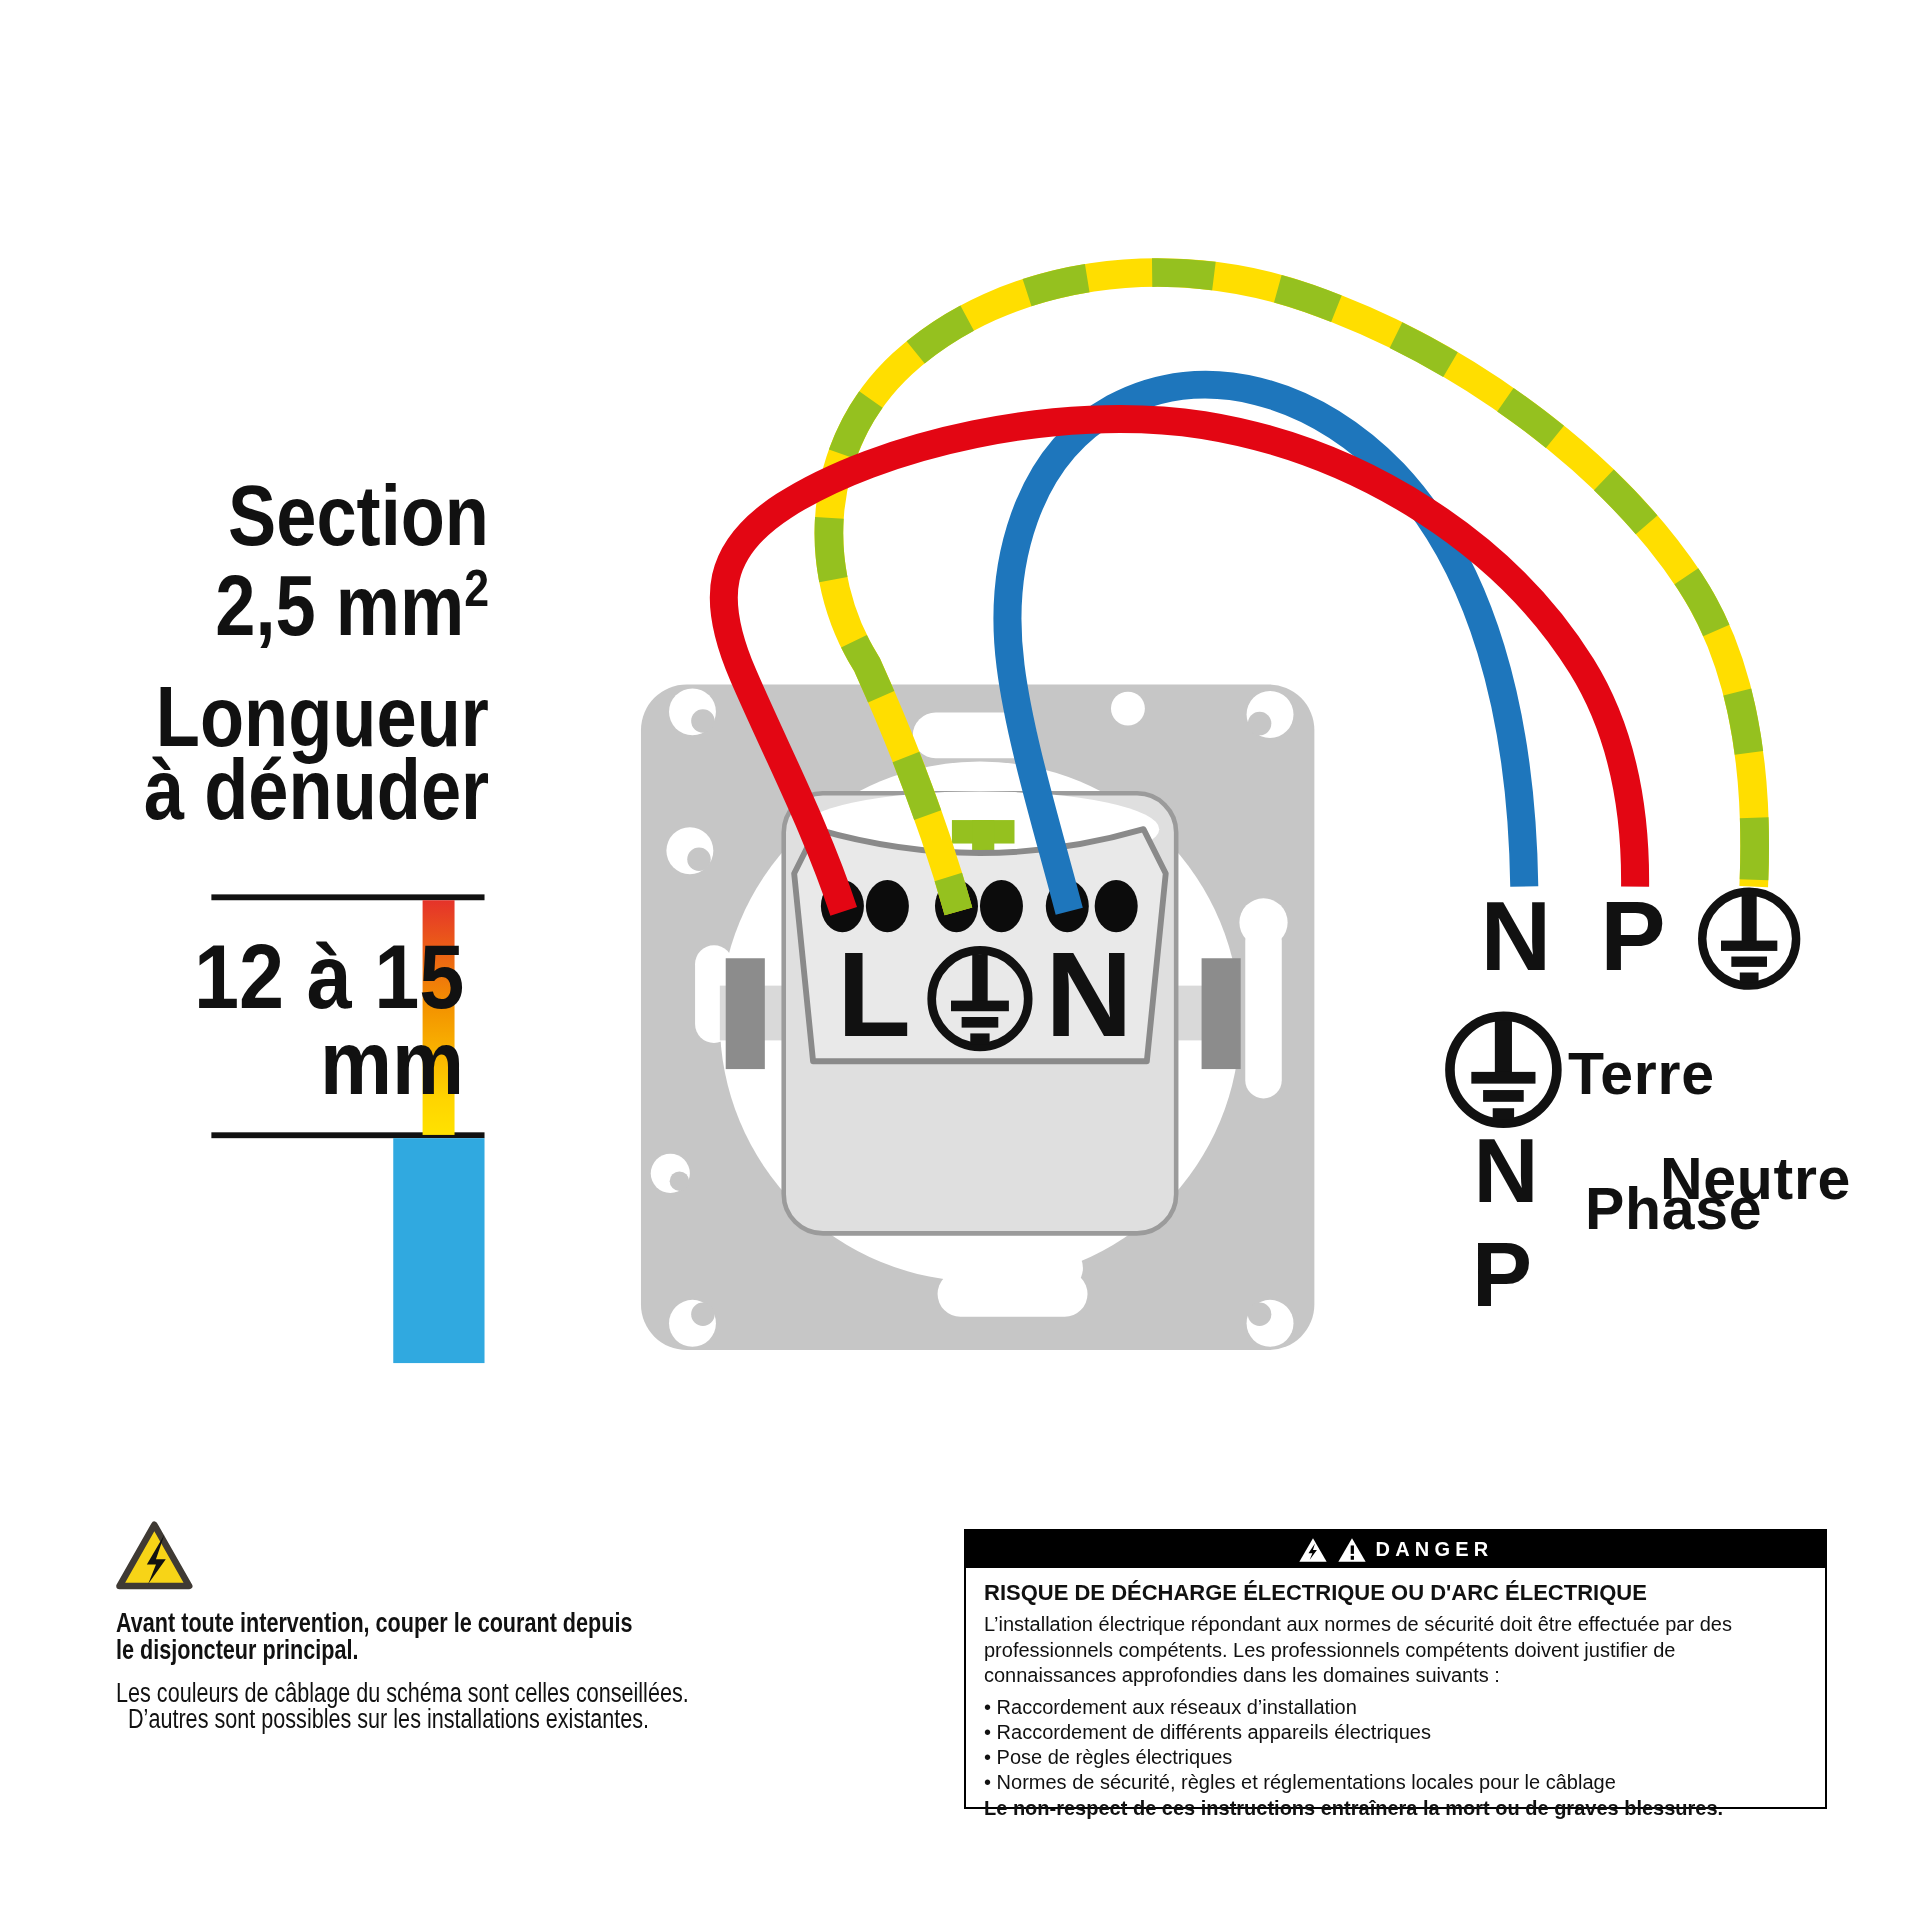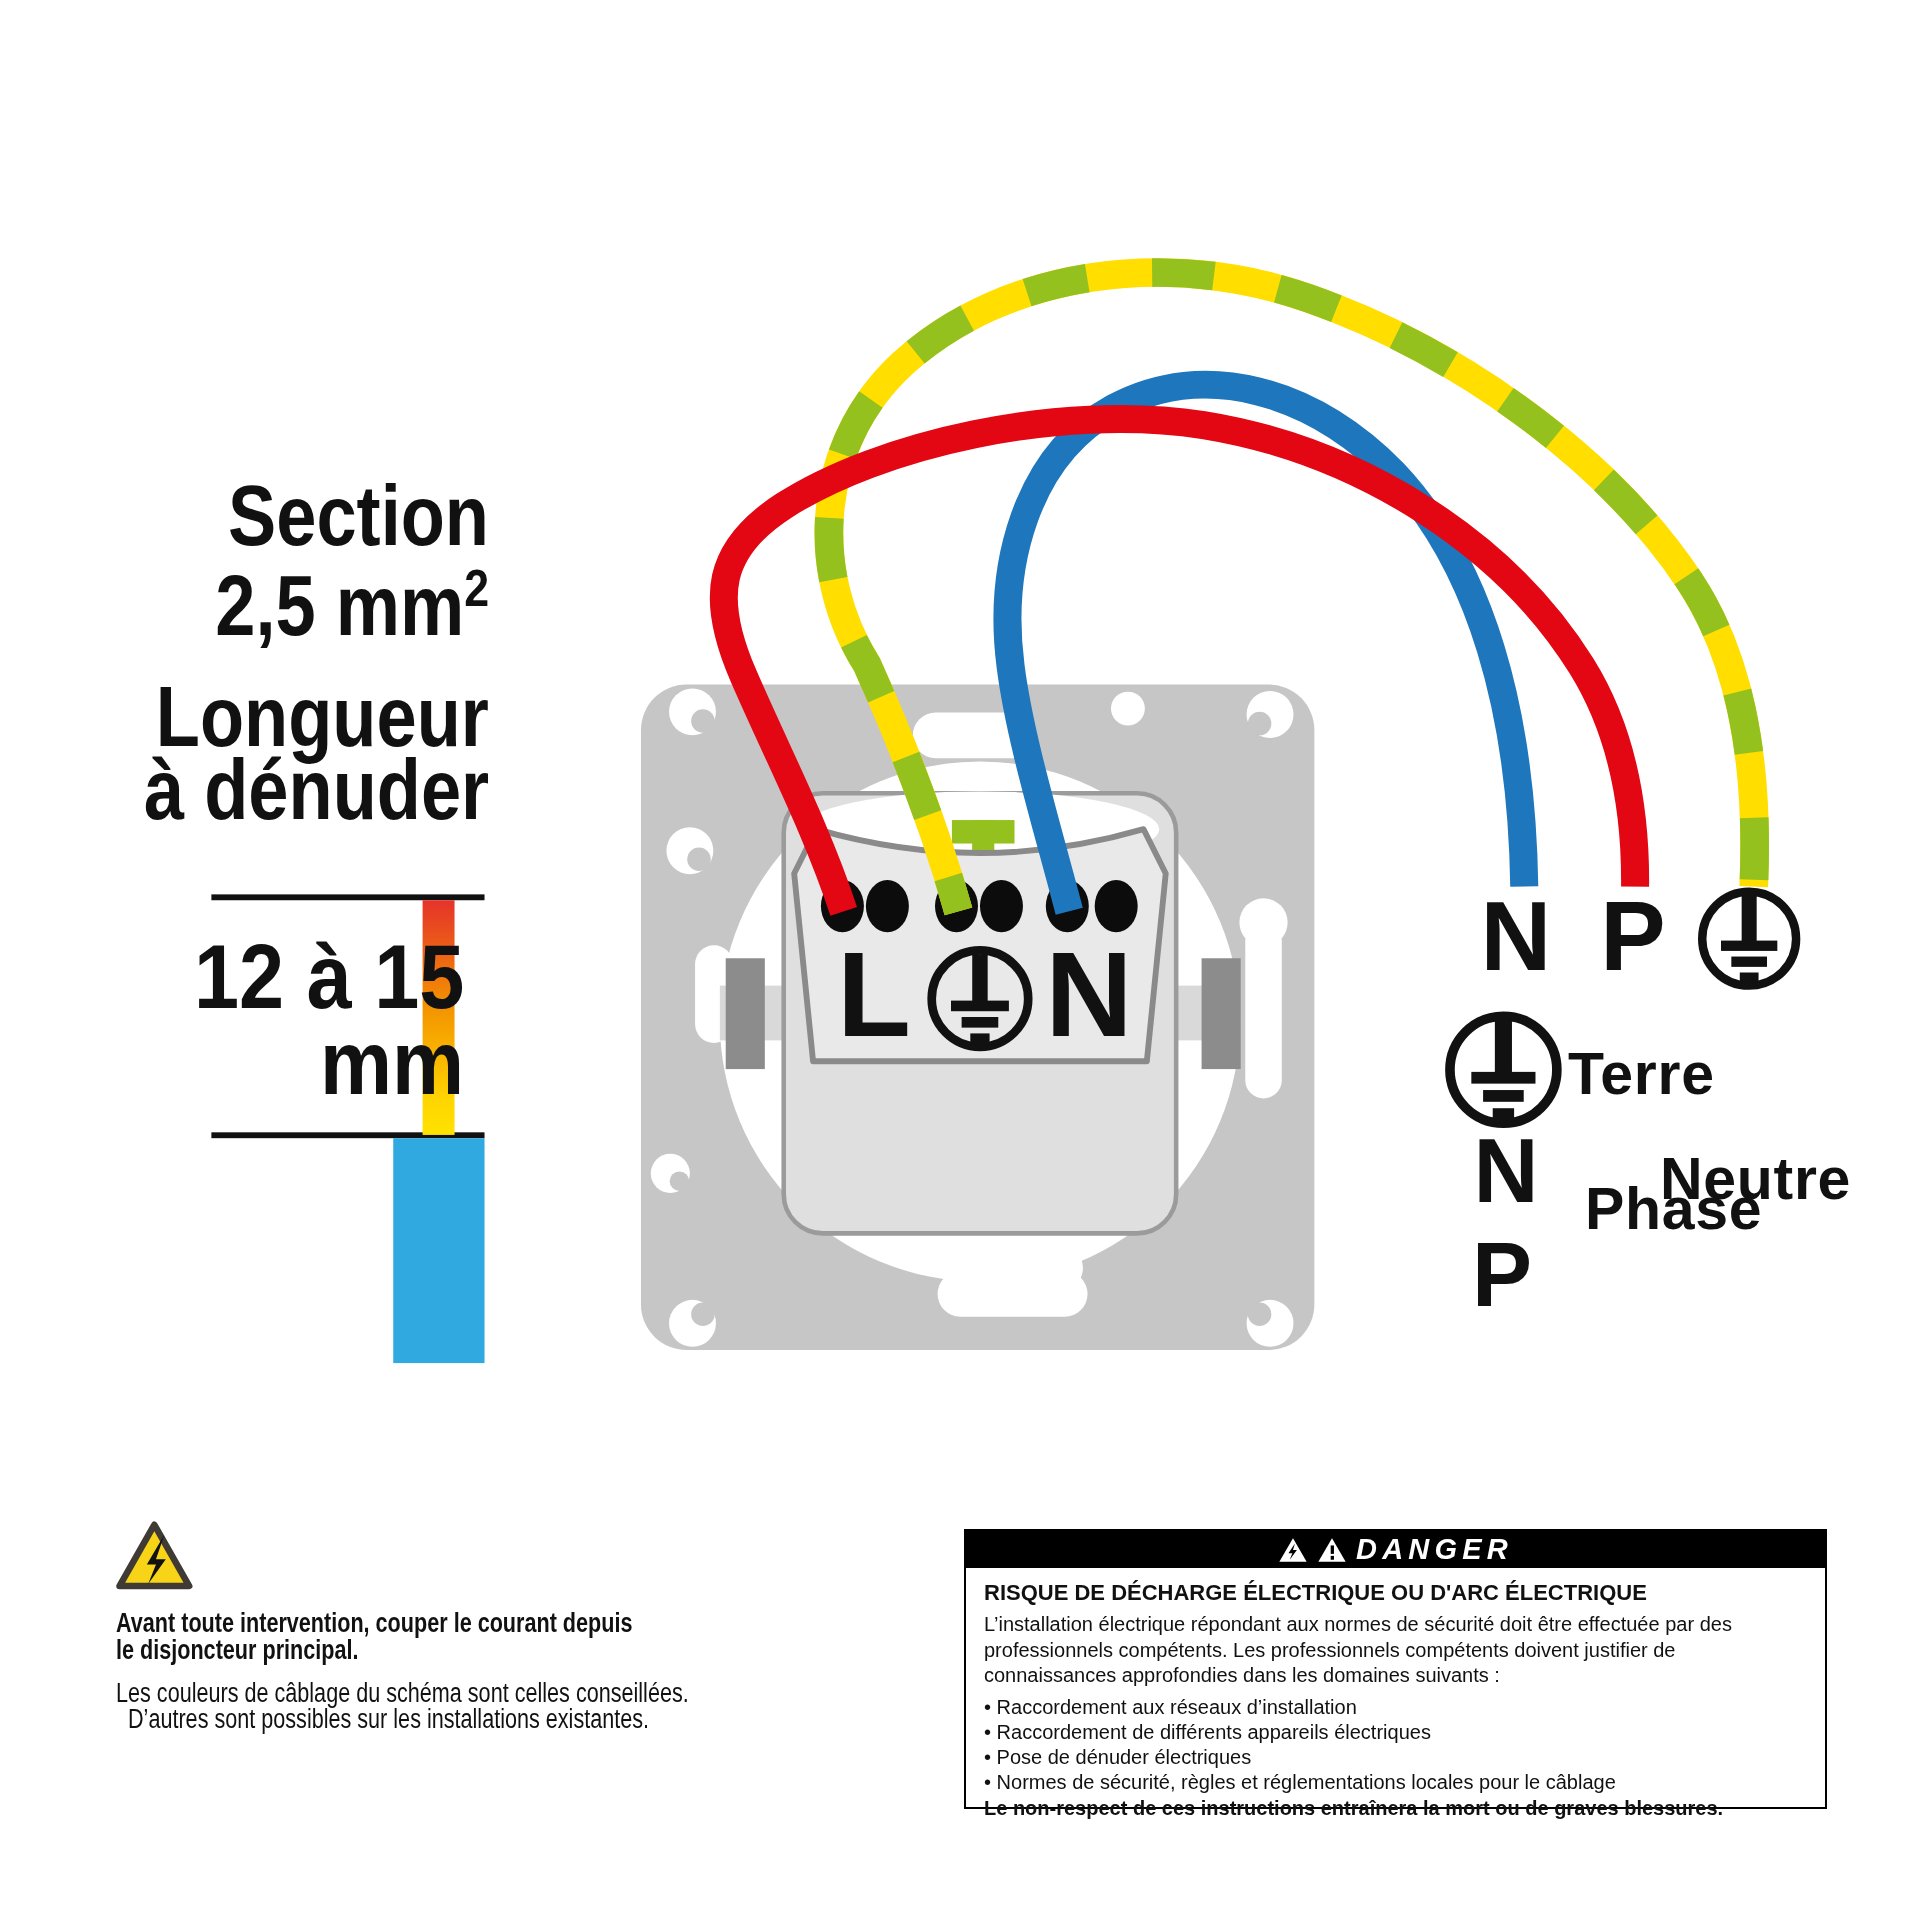--- a/index.html
+++ b/index.html
@@ -22,21 +22,21 @@
   .wirelabel{font-weight:bold;font-size:98px;transform:translateX(-50%);}
   .legbig{font-weight:bold;font-size:90px;transform:translateX(-50%);}
   .legword{font-weight:bold;font-size:59px;letter-spacing:0.7px;}
   .warntext{left:116px;font-size:27px;}
   .warntext .cond{transform:scaleX(0.80);}
   .wbold{font-weight:bold;}
   .danger-box{position:absolute;left:964px;top:1529px;width:863px;height:280px;
               border:2.6px solid #000;background:#fff;box-sizing:border-box;}
   .danger-header{height:37px;background:#000;color:#fff;display:flex;align-items:center;
                  justify-content:center;gap:9px;}
-  .danger-header .dh-label{font-size:29px;font-weight:bold;letter-spacing:5.2px;font-style:italic;}
+  .danger-header .dh-label{font-size:20px;font-weight:bold;letter-spacing:5.2px;}
   .danger-body{padding:9px 2px 0 18px;font-size:20px;}
   .d-title{font-weight:bold;font-size:22px;margin:2.6px 0 6.5px 0;}
   .d-para{line-height:25.4px;}
   .d-bullets{margin-top:6.5px;line-height:25px;}
   .d-final{font-weight:bold;margin-top:1.3px;line-height:24px;}
 </style>
 </head>
 <body>
 
 <div id="canvas">
@@ -180,21 +180,21 @@
     <div class="danger-body">
       <div class="d-title">RISQUE DE DÉCHARGE ÉLECTRIQUE OU D'ARC ÉLECTRIQUE</div>
       <div class="d-para">
         <div>L’installation électrique répondant aux normes de sécurité doit être effectuée par des</div>
         <div>professionnels compétents. Les professionnels compétents doivent justifier de</div>
         <div>connaissances approfondies dans les domaines suivants :</div>
       </div>
       <div class="d-bullets">
         <div>• <span>Raccordement aux réseaux d’installation</span></div>
         <div>• <span>Raccordement de différents appareils électriques</span></div>
-        <div>• <span>Pose de dénuder électriques</span></div>
+        <div>• <span>Pose de règles électriques</span></div>
         <div>• <span>Normes de sécurité, règles et réglementations locales pour le câblage</span></div>
       </div>
       <div class="d-final">Le non-respect de ces instructions entraînera la mort ou de graves blessures.</div>
     </div>
   </div>
 
 </div>
 
 
 </body></html>

